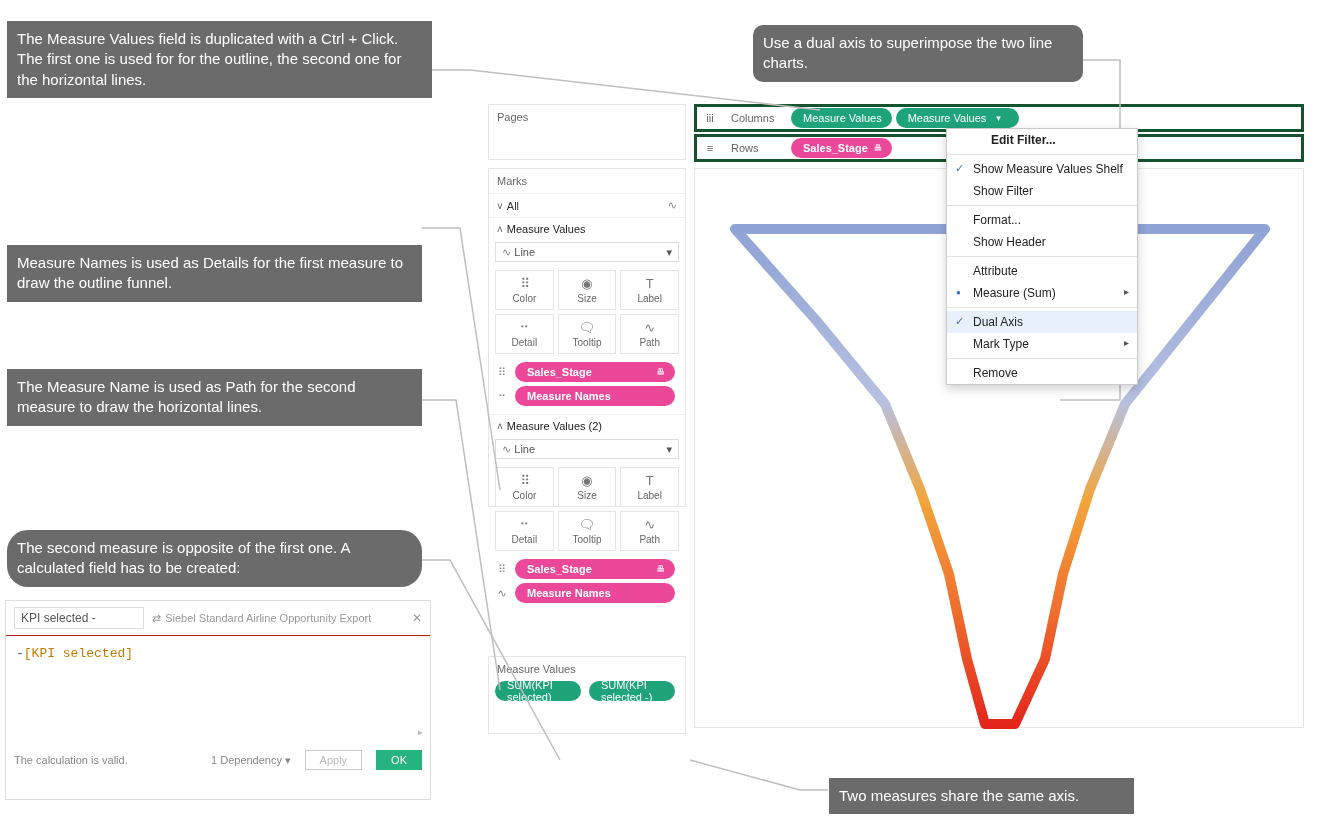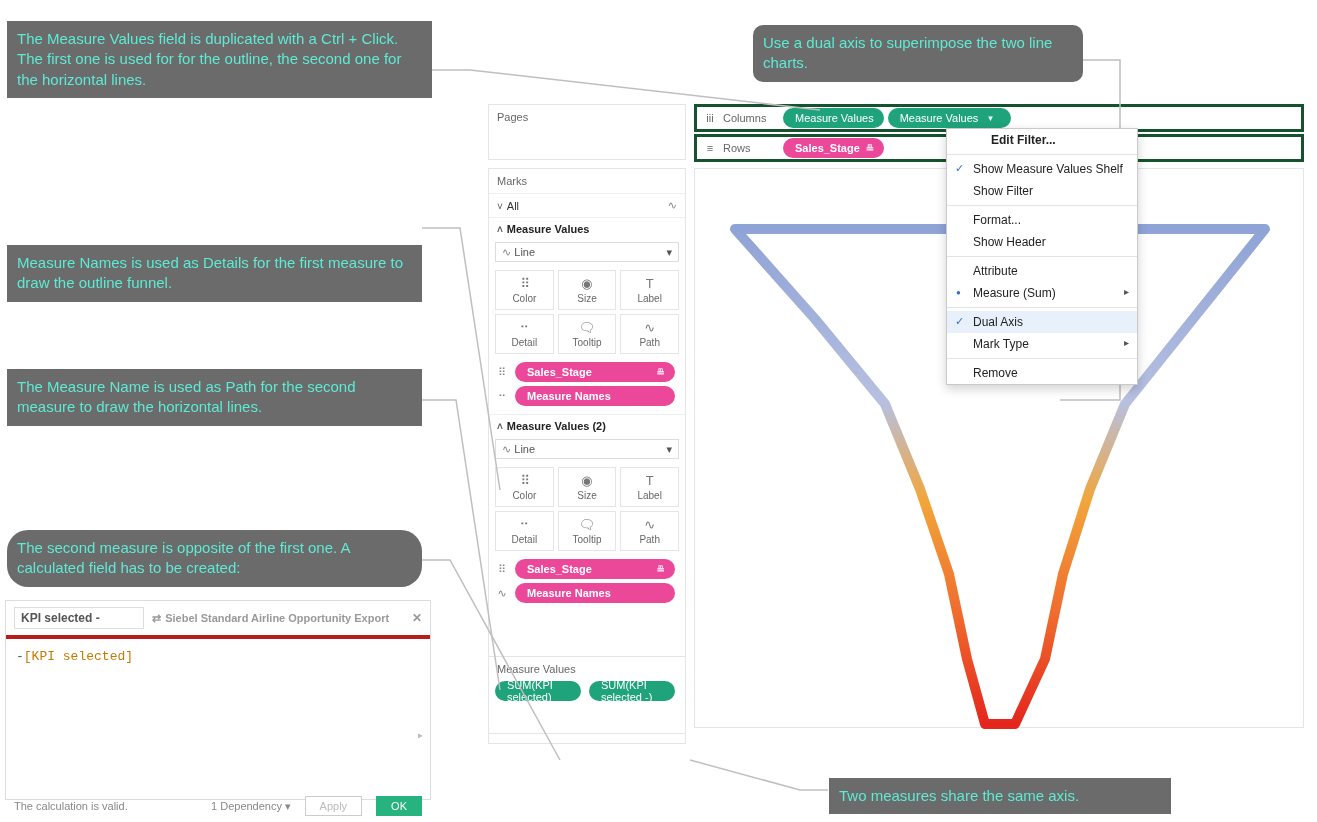--- a/index.html
+++ b/index.html
@@ -9,21 +9,21 @@
     color: #333;
     background: #fff;
     width: 1317px;
     height: 822px;
     position: relative;
     overflow: hidden;
   }
   .callout {
     position: absolute;
     background: #6b6b6b;
-    color: #5eead4;
+    color: #ffffff;
     padding: 8px 10px;
     font-size: 15px;
     line-height: 1.35;
     z-index: 50;
   }
   .leader {
     position: absolute;
     stroke: #bfbfbf;
     stroke-width: 1.5;
     fill: none;
@@ -50,20 +50,21 @@
     font-size: 11px;
   }
   .shelf-row .shelf-glyph {
     width: 26px;
     text-align: center;
     color: #666;
   }
   .shelf-row .shelf-label {
     color: #666;
     width: 60px;
+    margin-left: 8px;
   }
   .pill {
     border-radius: 11px;
     color: #fff;
     padding: 2px 10px 2px 12px;
     font-size: 11px;
     display: inline-flex;
     align-items: center;
     gap: 6px;
     margin-right: 4px;
@@ -86,21 +87,21 @@
     padding: 6px 8px;
     color: #666;
   }
   .card-head {
     padding: 5px 8px;
     display: flex;
     align-items: center;
     justify-content: space-between;
     border-top: 1px solid #eee;
   }
-  .card-head.bold { font-weight: 700; color:#222; }
+  .card-head.bold { font-weight: 400; color:#222; }
   .card-head .chev { color:#555; font-size:10px; margin-right:4px;}
   .dropdown-line {
     margin: 2px 6px 4px 6px;
     border: 1px solid #ddd;
     height: 20px;
     display: flex;
     align-items: center;
     padding: 0 6px;
     color: #555;
     justify-content: space-between;
@@ -174,57 +175,56 @@
     top: 600px;
     width: 426px;
     height: 200px;
     border: 1px solid #ddd;
     background: #fff;
     font-size: 12px;
   }
   .calc .top {
     display:flex; align-items:center; gap:8px;
     padding:6px 8px;
-    border-bottom:4px solid #b91c1c;
+    border-bottom:1px solid #b91c1c;
     color:#888;
-    font-weight:bold;
   }
   .calc .name-box {
     border:1px solid #ddd; padding:3px 6px; color:#555; min-width:130px;
     font-size:12px;
   }
   .calc .ds { flex:1; font-size:11px; color:#999; display:flex; align-items:center; gap:4px;}
   .calc .close { color:#999; cursor:default; }
   .calc .body {
     padding:10px; font-family: Consolas, "Courier New", monospace;
     font-size:13px; color:#c47a00; height:110px; position:relative;
   }
   .calc .body .dash { color:#555; }
   .calc .body .scroll {
     position:absolute; right:6px; bottom:6px; color:#bbb; font-size:12px;
   }
   .calc .foot {
     display:flex; align-items:center; justify-content:space-between;
-    padding:4px 8px 8px 8px; color:#888; font-size:11px;margin-top:43px;
+    padding:4px 8px 8px 8px; color:#888; font-size:11px;
   }
   .calc .foot .right { display:flex; gap:14px; align-items:center;}
   .calc .btn {
     border:1px solid #ccc; padding:3px 14px; color:#bbb; background:#fff;
   }
   .calc .btn.ok { background:#26b37f; color:#fff; border-color:#26b37f;}
 </style>
 </head>
 <body>
 
 <div class="callout" style="left:7px; top:21px; width:425px;">The Measure Values field is duplicated with a Ctrl + Click. The first one is used for for the outline, the second one for the horizontal lines.</div>
 <div class="callout" style="left:753px; top:25px; width:330px;border-radius:10px;">Use a dual axis to superimpose the two line charts.</div>
 <div class="callout" style="left:7px; top:206px; width:415px;margin-top:39px;">Measure Names is used as Details for the first  measure to draw the outline funnel.</div>
 <div class="callout" style="left:7px; top:369px; width:415px;">The Measure Name is used as Path for the second measure to draw the horizontal lines.</div>
 <div class="callout" style="left:7px; top:530px; width:415px;border-radius:21px;">The second measure is opposite of the first one. A calculated field has to be created:</div>
-<div class="callout" style="left:829px; top:778px; width:342px;">Two measures share the same axis.</div>
+<div class="callout" style="left:829px; top:778px; width:305px;">Two measures share the same axis.</div>
 
 <svg class="leader" style="left:0;top:0" width="1317" height="822">
 
   <polyline points="432,70 470,70 820,110"></polyline>
 
   <polyline points="1083,60 1120,60 1120,400 1060,400"></polyline>
 
   <polyline points="422,228 460,228 500,490"></polyline>
 
   <polyline points="422,400 456,400 500,690"></polyline>
@@ -278,21 +278,21 @@
 
         <line x1="120" y1="150" x2="498" y2="150"></line>
         <line x1="190" y1="235" x2="430" y2="235"></line>
         <line x1="225" y1="320" x2="395" y2="320"></line>
         <line x1="254" y1="405" x2="368" y2="405"></line>
         <line x1="272" y1="490" x2="350" y2="490"></line>
       </g>
     </svg>
   </div>
 
-  <div class="panel" style="top:64px; height:576px;">
+  <div class="panel" style="top:64px; height:339px;">
     <div class="panel-title">Marks</div>
 
     <div class="card-head">
       <span><span class="chev">˅</span><span>All</span></span>
       <span style="color:#888">∿</span>
     </div>
 
     <div class="card-head bold">
       <span><span class="chev">˄</span><span>Measure Values</span></span>
     </div>

